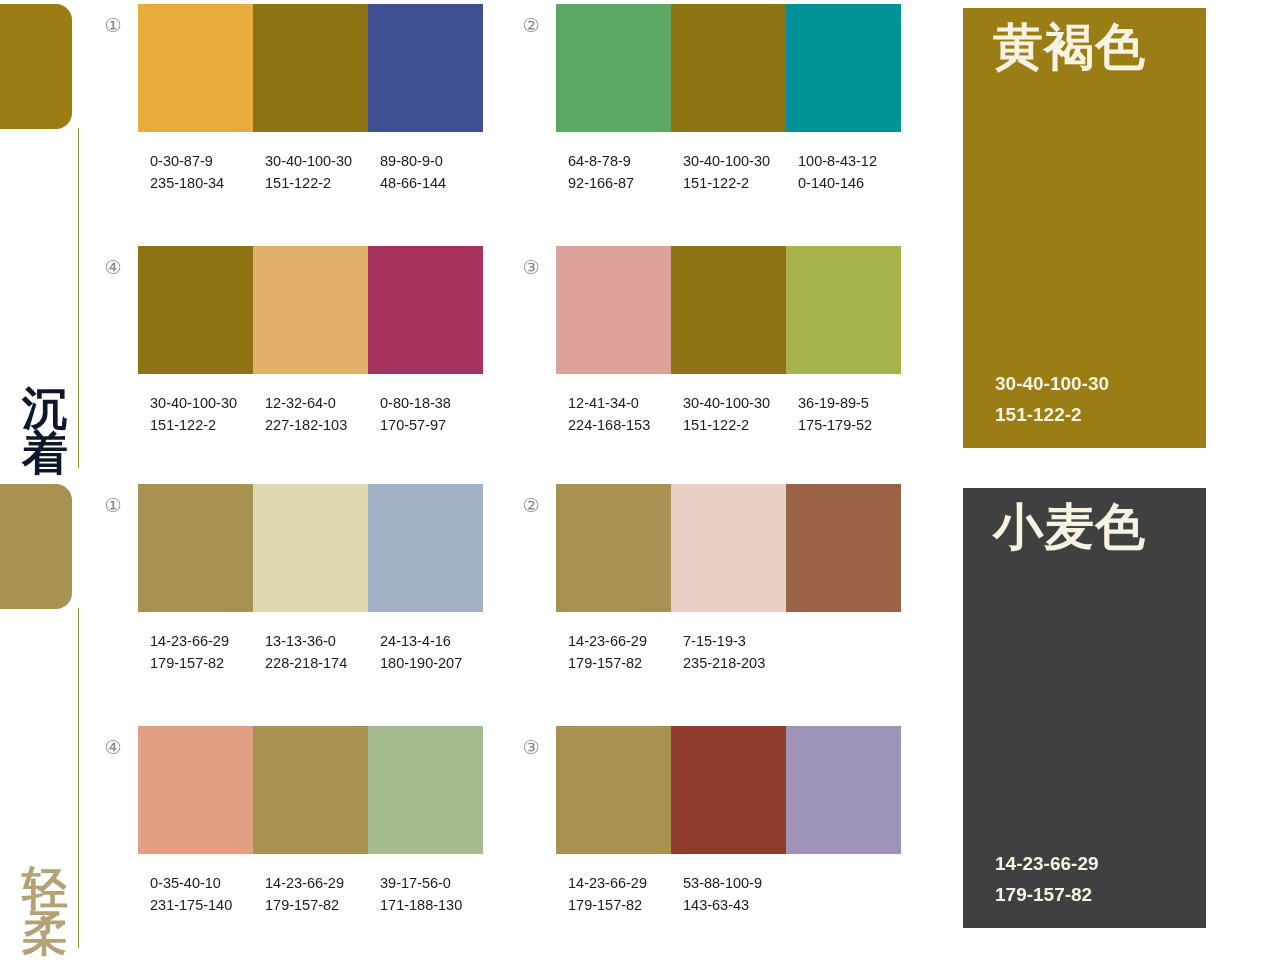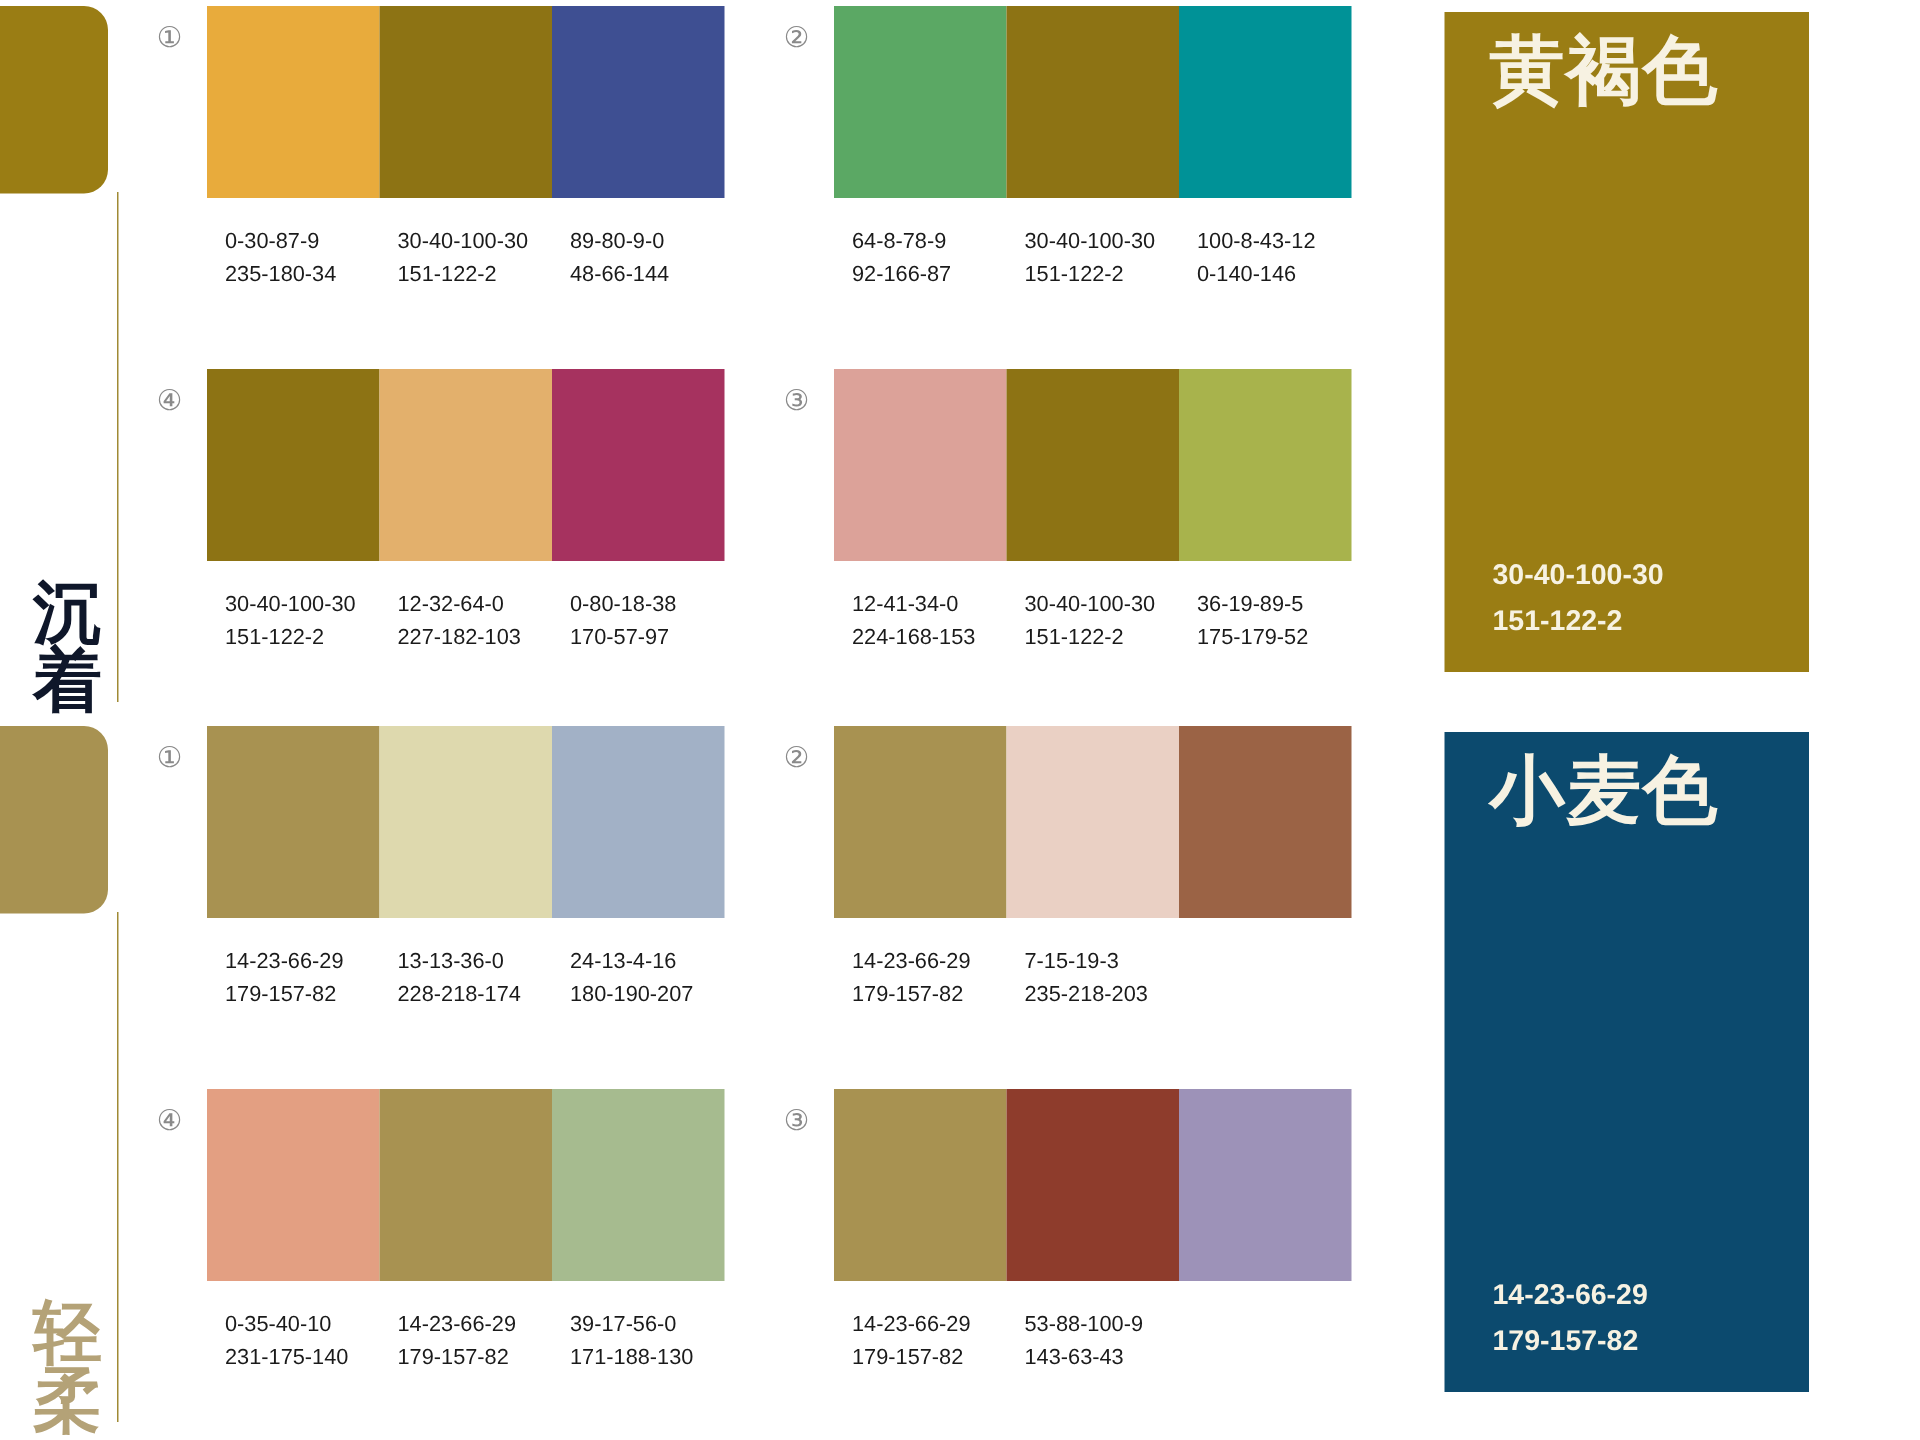--- a/index.html
+++ b/index.html
@@ -331,21 +331,21 @@
           <div class="code-cell">
             <span class="cmyk">14-23-66-29</span>
             <span class="rgb">179-157-82</span>
           </div>
           <div class="code-cell">
             <span class="cmyk">53-88-100-9</span>
             <span class="rgb">143-63-43</span>
           </div>
         </div>
       </div>
-      <div class="feature" style="background: #0c4a6e;">
+      <div class="feature" style="background: #404040;">
         <div class="title">小麦色</div>
         <div class="codes">
           <span>14-23-66-29</span>
           <span>179-157-82</span>
         </div>
       </div>
     </div>
   </div>
 
 </body></html>

